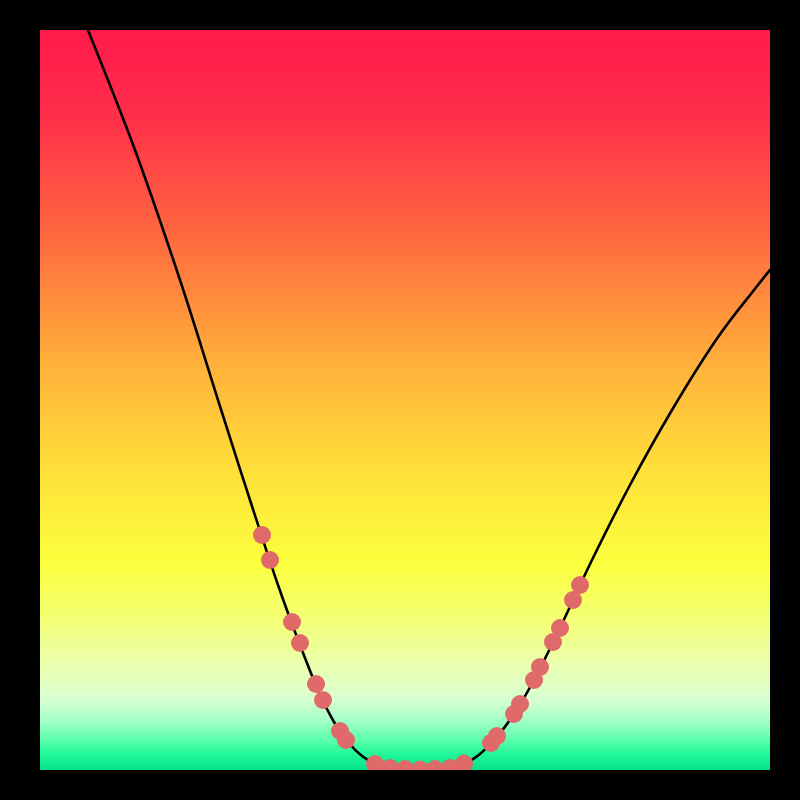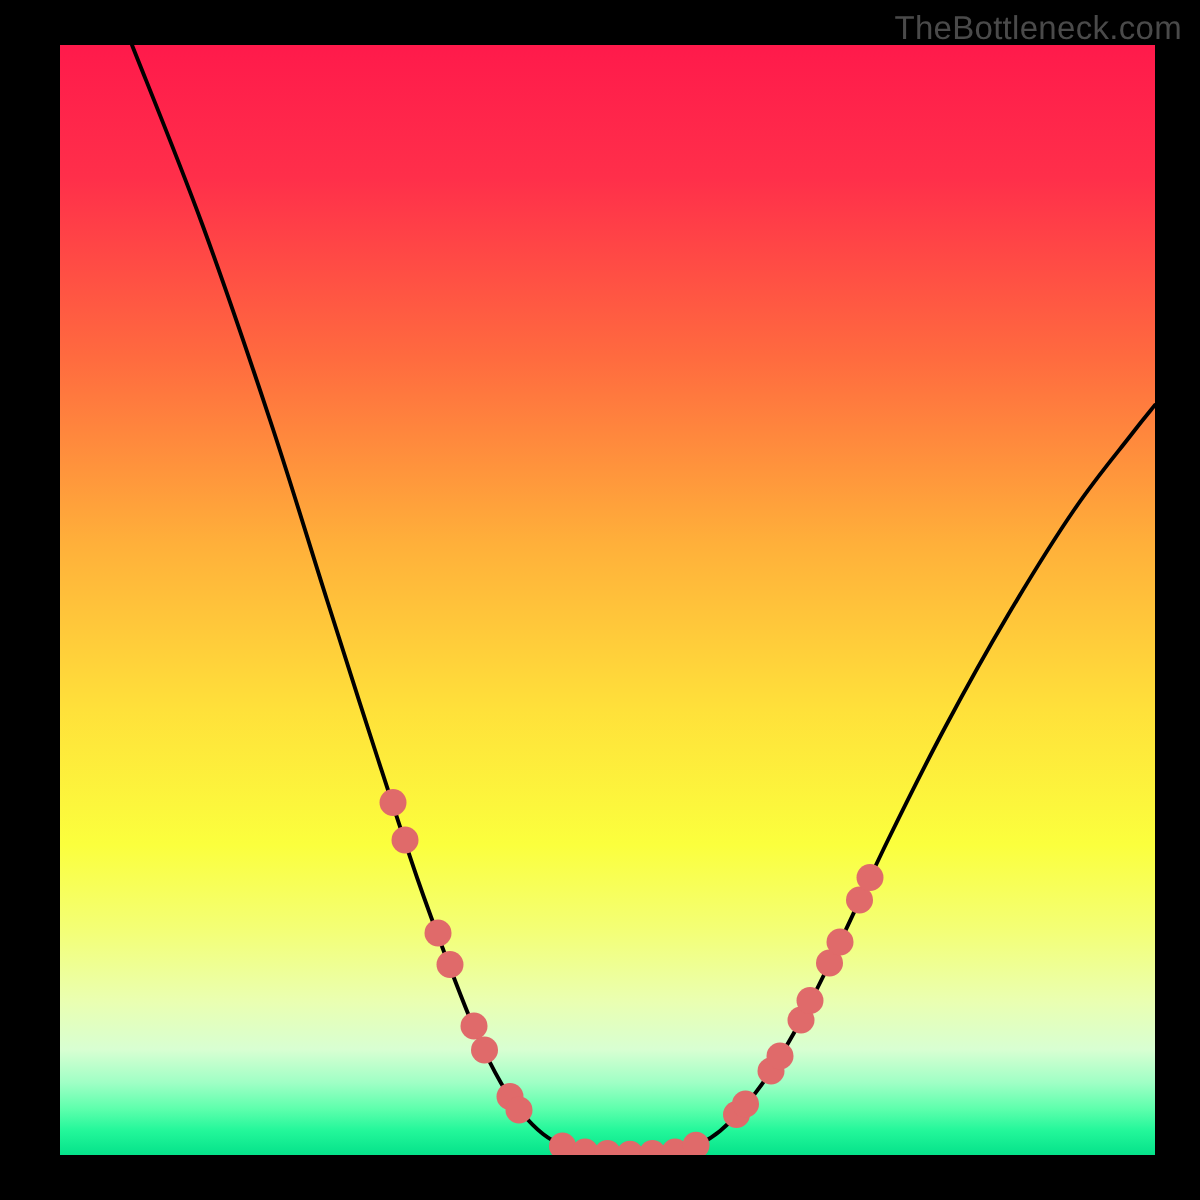--- a/index.html
+++ b/index.html
@@ -48,21 +48,20 @@
     top: 0;
     width: 100%;
     height: 100%;
   }
 </style>
 </head>
 <body>
 
 <div class="stage">
 
-  <div class="watermark">TheBottleneck.com</div>
 
   <div class="plot">
 
     <svg class="gradient" viewBox="0 0 730 740" preserveAspectRatio="none">
       <defs>
         <linearGradient id="bg-grad" x1="0" y1="0" x2="0" y2="1">
             <stop offset="0.00%" stop-color="#ff1a4b"></stop>
             <stop offset="12.00%" stop-color="#ff2f4a"></stop>
             <stop offset="28.00%" stop-color="#ff6a3f"></stop>
             <stop offset="45.00%" stop-color="#ffb03a"></stop>

